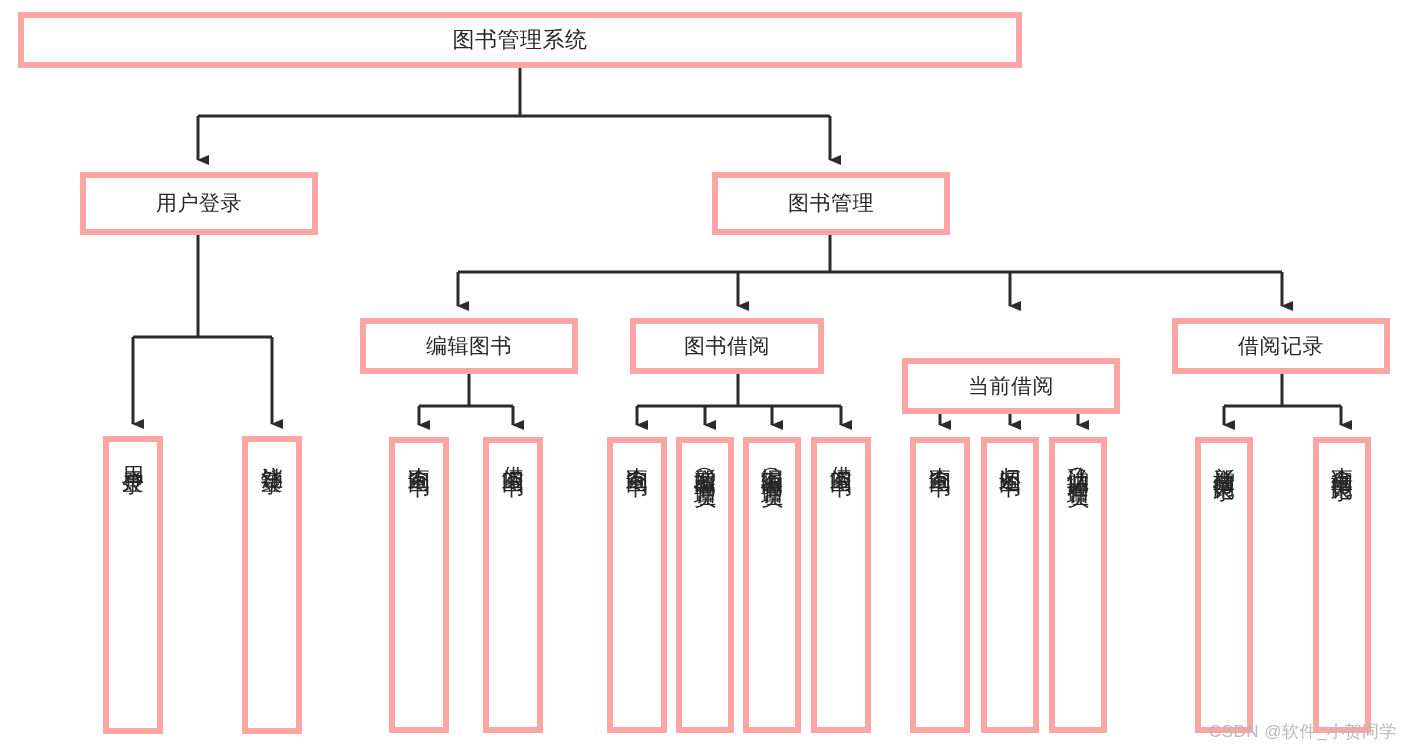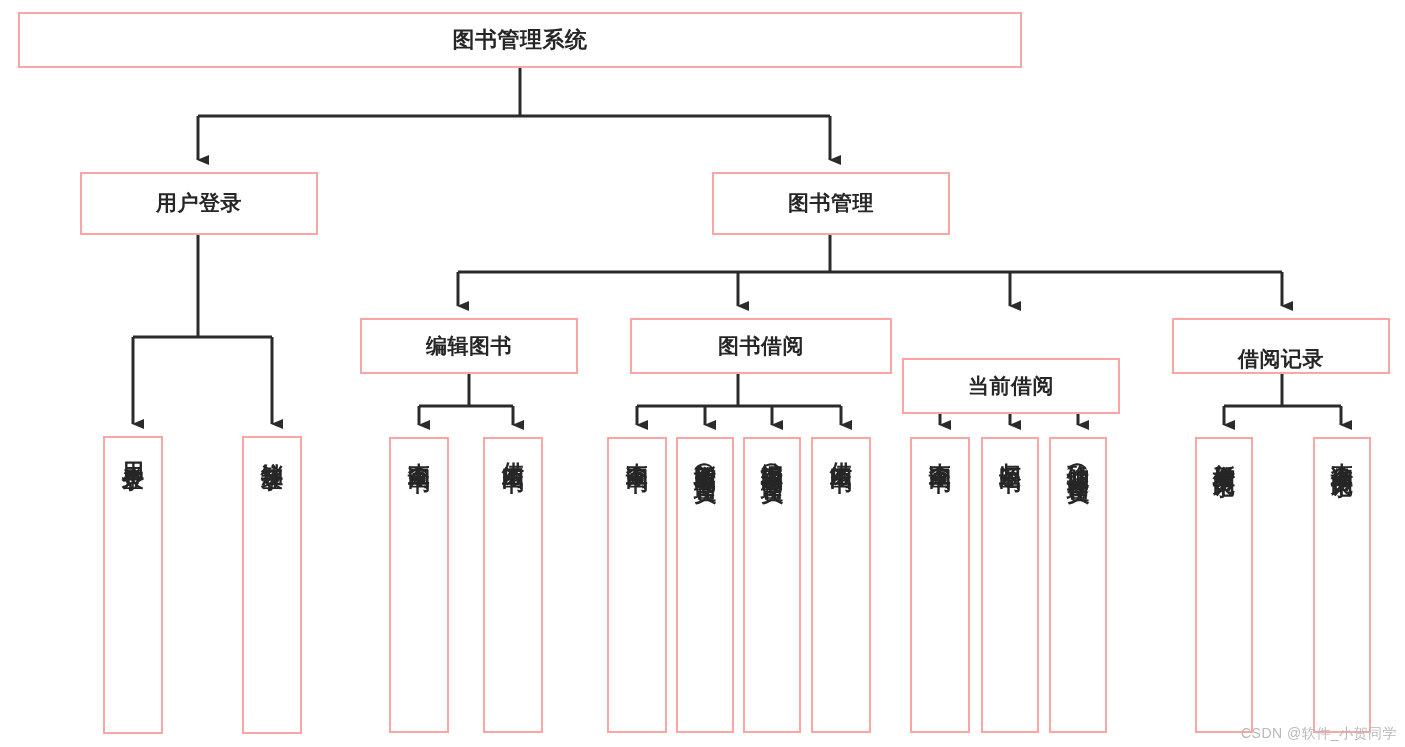--- a/index.html
+++ b/index.html
@@ -21,26 +21,25 @@
     position: absolute;
     left: 0;
     top: 0;
     width: 1405px;
     height: 747px;
   }
   .node {
     position: absolute;
     box-sizing: border-box;
     background: #ffffff;
-    border: 2px solid #fca5a5;
+    border: 6px solid #fca5a5;
     display: flex;
     align-items: center;
     justify-content: center;
     color: #262626;
-    font-weight: bold;
   }
   .node .label {
     display: block;
     text-align: center;
     line-height: 1.18;
     color: #262626;
   }
   
   .node.horiz .label {
     writing-mode: horizontal-tb;
@@ -58,21 +57,21 @@
     text-orientation: upright;
     font-size: 22px;
     line-height: 1.0;
     letter-spacing: 3px;
     margin: 0 auto;
   }
   #watermark {
     position: absolute;
     right: 8px;
     bottom: 4px;
-    font-size: 14px;
+    font-size: 17px;
     color: #b9b9b9;
     white-space: nowrap;
     pointer-events: none;
     letter-spacing: 0.5px;
   }
 </style>
 </head>
 <body>
 
 <div id="canvas">
@@ -134,27 +133,27 @@
   <div class="node horiz" style="left:80px; top:172px; width:238px; height:63px;">
     <span class="label">用户登录</span>
   </div>
   <div class="node horiz" style="left:712px; top:172px; width:238px; height:63px;">
     <span class="label">图书管理</span>
   </div>
 
   <div class="node horiz" style="left:360px; top:318px; width:218px; height:56px;">
     <span class="label">编辑图书</span>
   </div>
-  <div class="node horiz" style="left:630px; top:318px; width:262px; height:56px;">
+  <div class="node horiz" style="left:630px; top:318px; width:194px; height:56px;">
     <span class="label">图书借阅</span>
   </div>
   <div class="node horiz" style="left:902px; top:318px; width:218px; height:56px;margin-top:40px;">
     <span class="label">当前借阅</span>
   </div>
-  <div class="node horiz" style="left:1172px; top:318px; width:218px; height:56px;align-items:flex-end;">
+  <div class="node horiz" style="left:1172px; top:318px; width:218px; height:56px;">
     <span class="label">借阅记录</span>
   </div>
 
   <div class="node vert" style="left:103px; top:436px; width:60px; height:298px;">
     <span class="label">用户登录</span>
   </div>
   <div class="node vert" style="left:242px; top:436px; width:60px; height:298px;">
     <span class="label">注销登录</span>
   </div>
 

